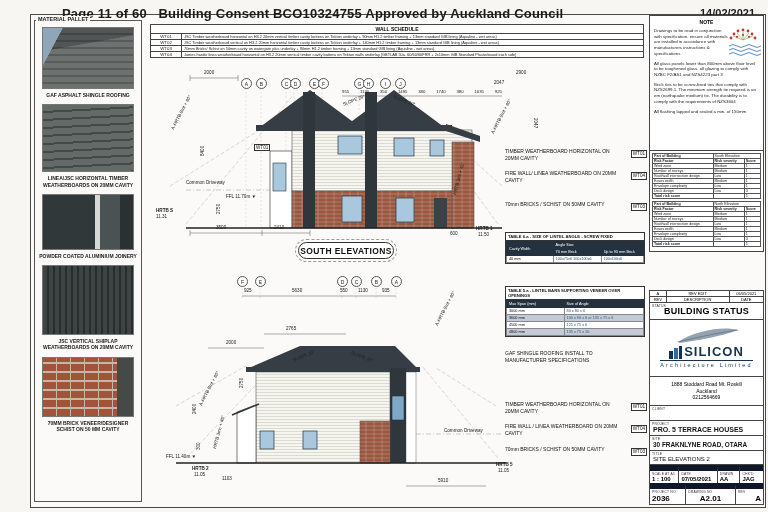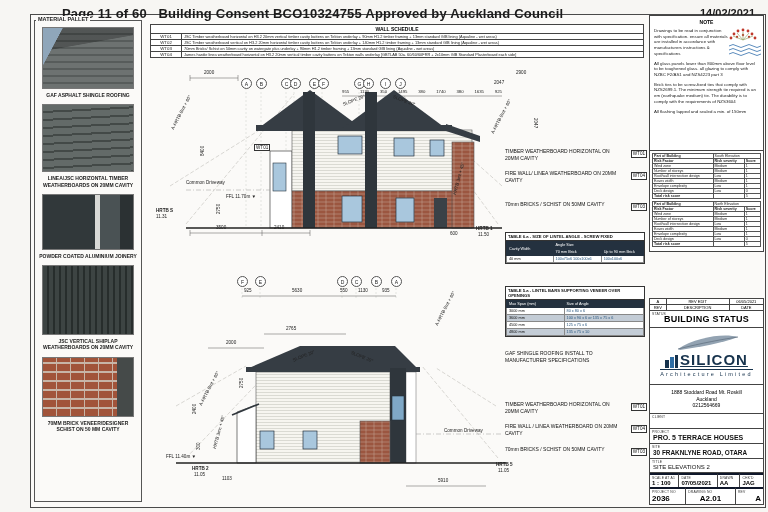--- a/index.html
+++ b/index.html
@@ -59,28 +59,28 @@
   .note-ttl{text-align:center;font-size:5px;font-weight:bold;margin-bottom:3px;}
   .note-p{font-size:4.4px;color:#222;line-height:1.3;margin:0 0 4px 0;width:76px;}
   .risk{width:100%;border-collapse:collapse;margin-bottom:2px;}
   .risk td,.risk th{border:0.5px solid #555;font-size:3.6px;padding:0 1px;color:#222;text-align:left;font-weight:normal;}
   .risk .hd{font-weight:bold;}
   .microlbl{font-size:3.4px;color:#333;position:absolute;top:1px;left:2px;letter-spacing:.2px;}
   .status-box{height:18px;display:flex;align-items:center;justify-content:center;}
   .status-box .v{font-size:9px;font-weight:bold;letter-spacing:.3px;}
   .logo-box{height:58px;display:flex;flex-direction:column;align-items:center;justify-content:center;}
   .logo-row{display:flex;align-items:flex-end;gap:2px;}
-  .logo-word{font-size:15px;font-weight:bold;color:#16324c;letter-spacing:1px;text-decoration:underline;}
+  .logo-word{font-size:13px;font-weight:bold;color:#16324c;letter-spacing:1px;}
   .logo-sub{font-size:5.5px;color:#16324c;letter-spacing:2.2px;border-top:1px solid #16324c;margin-top:1px;padding-top:1px;}
   .addr-box{height:30px;display:flex;flex-direction:column;align-items:center;justify-content:center;font-size:5px;line-height:1.3;text-align:center;}
   .client-box{height:16px;}
   .fld{padding:5px 3px 2px 3px;}
   .fld .v{font-size:7px;font-weight:bold;color:#111;}
   .meta{display:flex;flex-wrap:wrap;}
-  .mcell{border-right:1px solid #444;border-top:2px solid #0f172a;box-sizing:border-box;position:relative;padding:5px 2px 1px 2px;}
+  .mcell{border-right:1px solid #444;border-top:6px solid #0f172a;box-sizing:border-box;position:relative;padding:5px 2px 1px 2px;}
   .mcell:last-child{border-right:0;}
   .mcell .v{font-size:6px;font-weight:bold;}
   .mcell .vb{font-size:8px;font-weight:bold;}
 </style>
 </head>
 <body>
 
 <div class="page">
   <div class="sheet"></div>
 
@@ -265,20 +265,21 @@
     <div class="dim" style="left:40px;top:114px">Common Driveway</div>
     <div class="dim" style="left:10px;top:142px"><b>HRTB S</b></div>
     <div class="dim" style="left:10px;top:148px">11.31</div>
     <div class="dim" style="left:70px;top:159px">3500</div>
     <div class="dim" style="left:128px;top:159px">2410</div>
     <div class="dim rot" style="left:344px;top:66px;transform:rotate(-62deg)">A-HRTB 9mt + 60°</div>
     <div class="dim rot" style="left:306px;top:128px;transform:rotate(-75deg)">HRTB 3mt + 45°</div>
     <div class="dim" style="left:304px;top:165px">600</div>
     <div class="dim" style="left:330px;top:160px"><b>HRTB 1</b></div>
     <div class="dim" style="left:332px;top:166px">11.50</div>
+    <div class="cloud" style="left:152px;top:176px;width:94px;height:15px">SOUTH ELEVATIONS</div>
 
     <div class="bubble" style="left:91px;top:210px">F</div>
     <div class="bubble" style="left:109px;top:210px">E</div>
     <div class="bubble" style="left:191px;top:210px">D</div>
     <div class="bubble" style="left:205px;top:210px">C</div>
     <div class="bubble" style="left:225px;top:210px">B</div>
     <div class="bubble" style="left:245px;top:210px">A</div>
     <div class="dim" style="left:98px;top:222px">925</div>
     <div class="dim" style="left:146px;top:222px">5630</div>
     <div class="dim" style="left:194px;top:222px">550</div>

